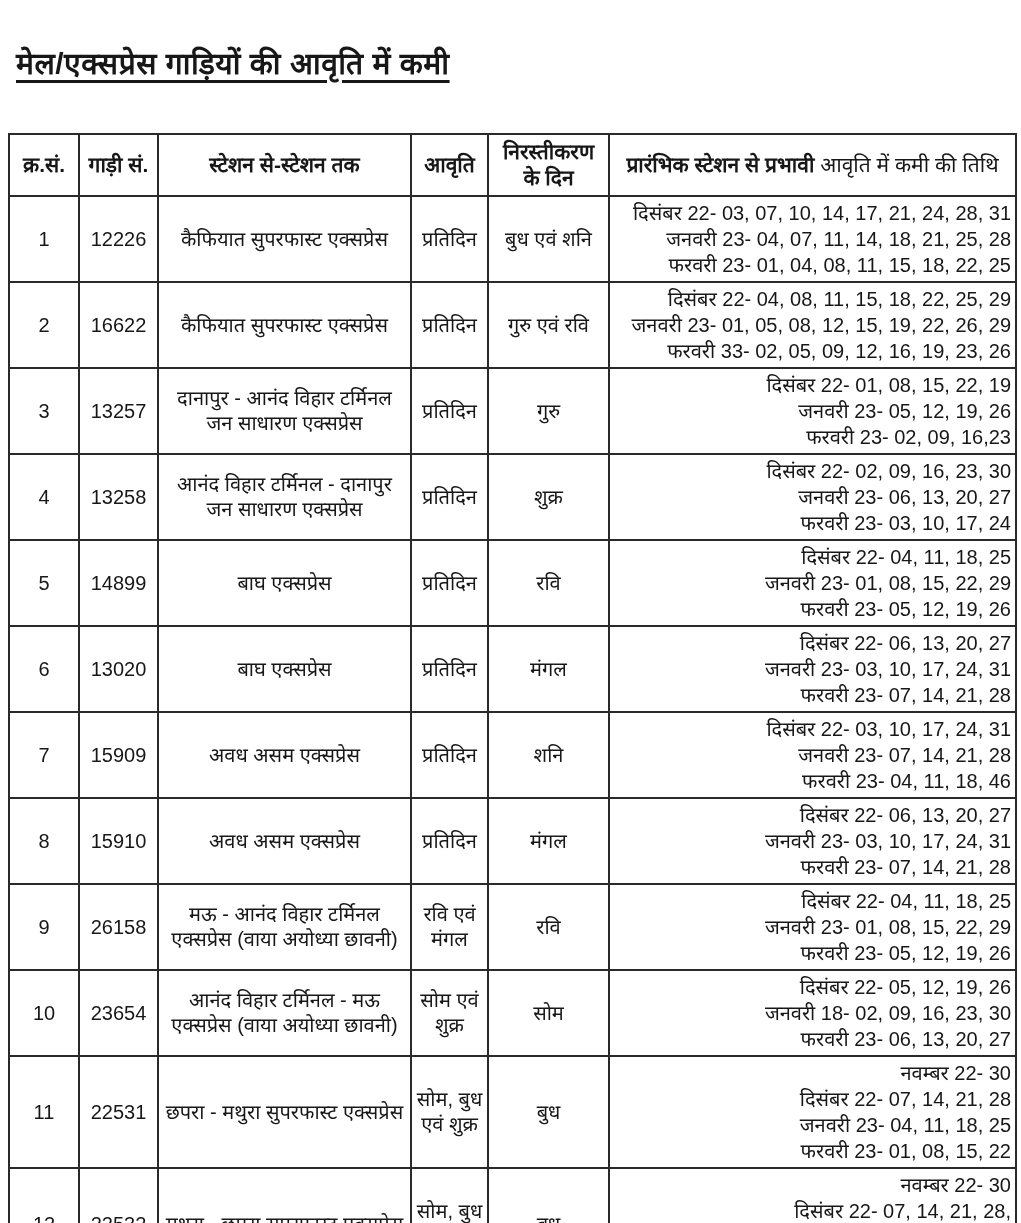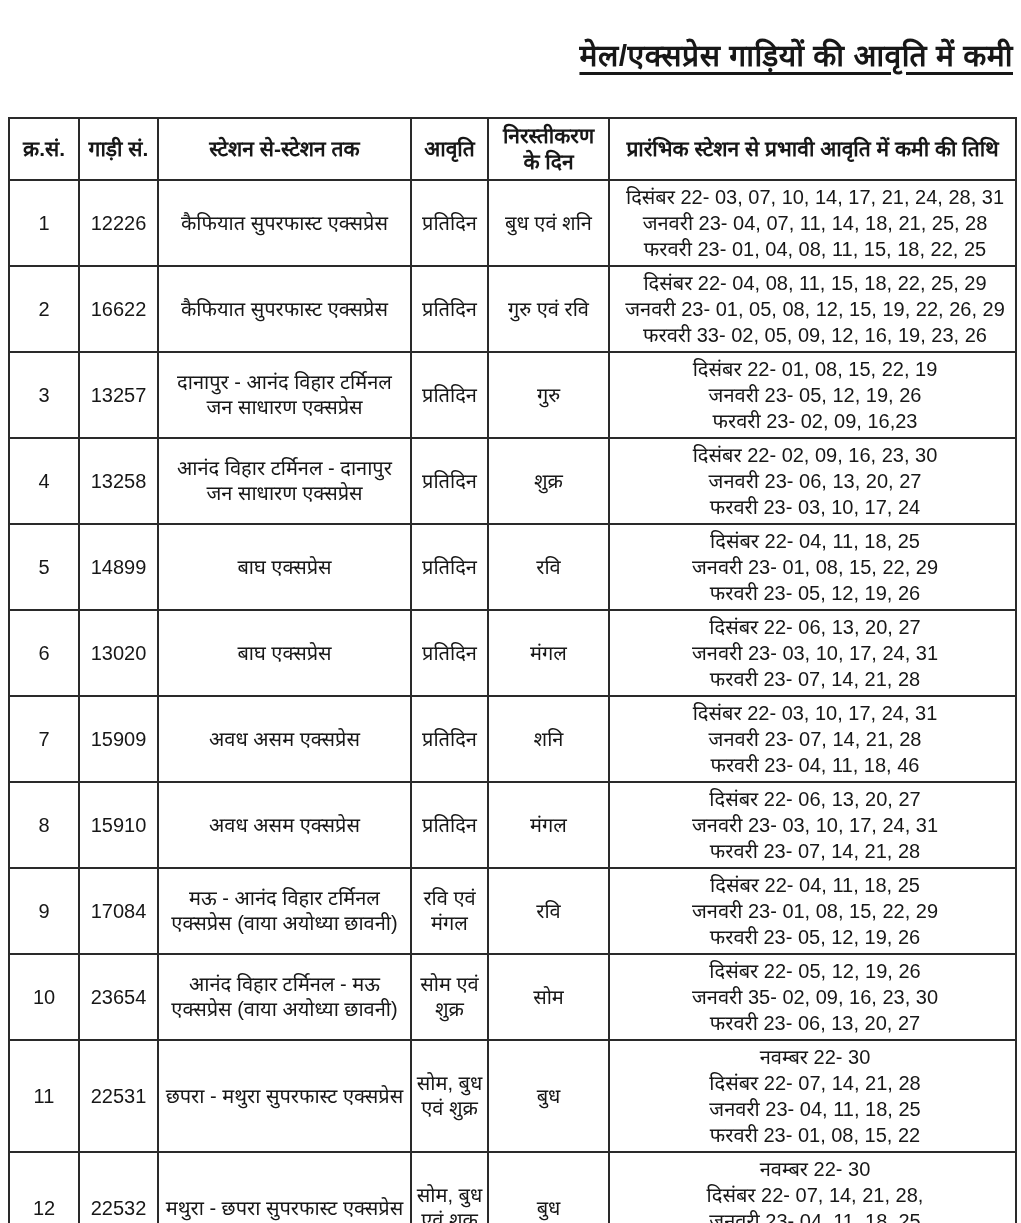--- a/index.html
+++ b/index.html
@@ -9,26 +9,26 @@
     color: #171717;
     font-family: "Liberation Sans", sans-serif;
   }
   .page {
     width: 1021px;
     min-height: 1223px;
     background: #ffffff;
     box-sizing: border-box;
   }
   .title {
-    text-align: right;
+    text-align: left;
     font-size: 30px;
     font-weight: 700;
     text-decoration: underline;
     text-underline-offset: 6px;
-    margin: 8px;
+    margin: 16px;
     padding: 26px 0 34px 0;
     letter-spacing: 0.5px;
   }
   table.train-table {
     border-collapse: collapse;
     table-layout: fixed;
     width: 1007px;
     margin-left: 8px;
   }
   .train-table th, .train-table td {
@@ -45,28 +45,28 @@
     line-height: 26px;
     height: 52px;
   }
   .train-table td {
     font-size: 20px;
     text-align: center;
     padding: 6px 3px;
     line-height: 25px;
   }
   td.c-dates {
-    text-align: center;
+    text-align: right;
     padding: 3px 4px 3px 9px;
   }
   .date-line {
     line-height: 26px;
     white-space: nowrap;
   }
-  .hdr-rest { font-weight: 700; }
+  .hdr-rest { font-weight: 400; }
   tr.r-3lines td { height: 82px; }
   tr.r-4lines td { height: 106px; }
 </style>
 </head>
 <body>
 
 <div class="page">
 
   <h1 class="title">मेल/एक्सप्रेस गाड़ियों की आवृति में कमी</h1>
 
@@ -189,40 +189,40 @@
     <td class="c-days">मंगल</td>
     <td class="c-dates">
             <div class="date-line">दिसंबर 22- 06, 13, 20, 27</div>
             <div class="date-line">जनवरी 23- 03, 10, 17, 24, 31</div>
             <div class="date-line">फरवरी 23- 07, 14, 21, 28</div>
           </td>
   </tr>
 
   <tr class="r-3lines">
     <td class="c-sno">9</td>
-    <td class="c-train">17084</td>
+    <td class="c-train">26158</td>
     <td class="c-route">मऊ - आनंद विहार टर्मिनल एक्सप्रेस (वाया अयोध्या छावनी)</td>
     <td class="c-freq">रवि एवं मंगल</td>
     <td class="c-days">रवि</td>
     <td class="c-dates">
             <div class="date-line">दिसंबर 22- 04, 11, 18, 25</div>
             <div class="date-line">जनवरी 23-  01, 08, 15, 22, 29</div>
             <div class="date-line">फरवरी 23- 05, 12, 19,  26</div>
           </td>
   </tr>
 
   <tr class="r-3lines">
     <td class="c-sno">10</td>
     <td class="c-train">23654</td>
     <td class="c-route">आनंद विहार टर्मिनल - मऊ एक्सप्रेस (वाया अयोध्या छावनी)</td>
     <td class="c-freq">सोम एवं शुक्र</td>
     <td class="c-days">सोम</td>
     <td class="c-dates">
             <div class="date-line">दिसंबर 22- 05, 12, 19, 26</div>
-            <div class="date-line">जनवरी 35- 02, 09, 16, 23, 30</div>
+            <div class="date-line">जनवरी 18- 02, 09, 16, 23, 30</div>
             <div class="date-line">फरवरी 23-  06, 13, 20, 27</div>
           </td>
   </tr>
 
   <tr class="r-4lines">
     <td class="c-sno">11</td>
     <td class="c-train">22531</td>
     <td class="c-route">छपरा - मथुरा सुपरफास्ट एक्सप्रेस</td>
     <td class="c-freq">सोम, बुध एवं शुक्र</td>
     <td class="c-days">बुध</td>

